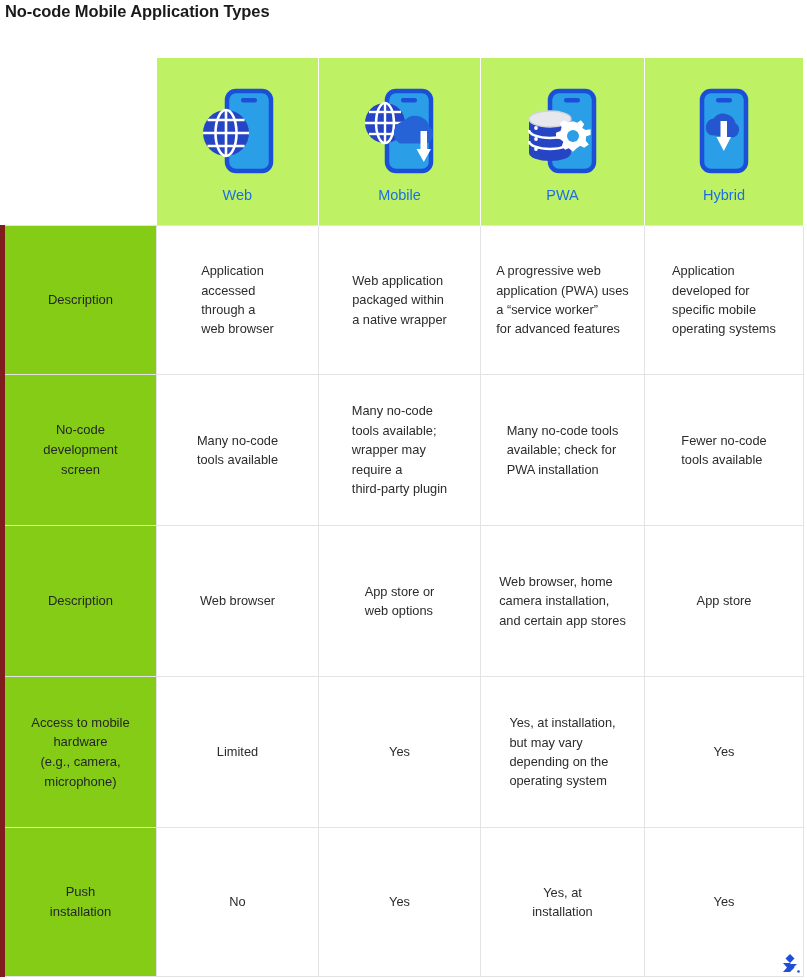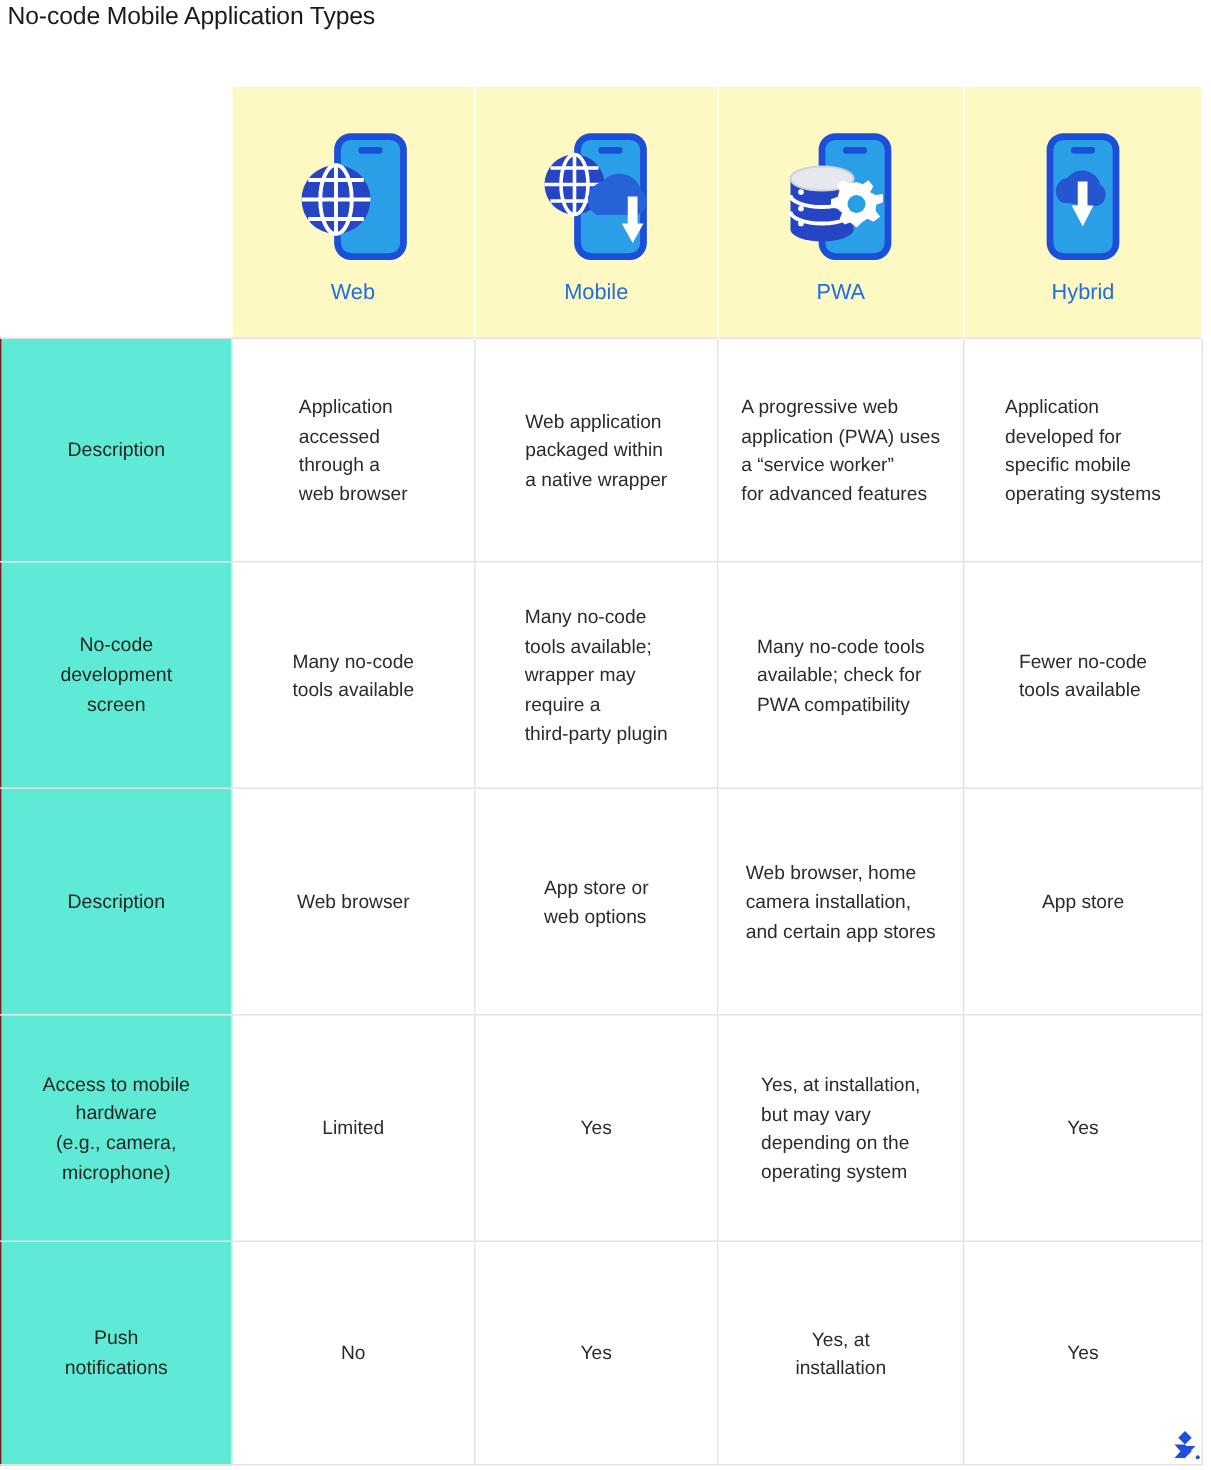--- a/index.html
+++ b/index.html
@@ -15,21 +15,21 @@
     position: relative;
     overflow: hidden;
   }
 
   
   #page-title {
     position: absolute;
     left: 5px;
     top: 2px;
     font-size: 16.5px;
-    font-weight: normal;
+    font-weight: bold;
     color: #1a1a1a;
     letter-spacing: -0.1px;
   }
 
   
   #comparison-table {
     position: absolute;
     left: 0px;
     top: 58px;
     width: 801px;
@@ -43,21 +43,21 @@
   }
 
   
   col.c-label { width: 154px; }
   col.c-data  { width: 162px; }
   col.c-data3 { width: 164px; }
   col.c-data4 { width: 159px; }
 
   
   tr.header-row td {
-    background: #fef9c3;
+    background: #bef264;
     height: 167px;
     border-right: 1px solid #ffffff;
     vertical-align: top;
   }
   tr.header-row td.corner-cell {
     background: #ffffff;
     border-right: none;
   }
   .head-inner {
     height: 167px;
@@ -81,24 +81,24 @@
 
   
   tr.body-row td {
     border: 1px solid #e3e3e3;
     background: #ffffff;
     font-size: 12.8px;
     line-height: 1.52;
     color: #2b2b2b;
   }
   tr.body-row td.row-label {
-    background: #5eead4;
+    background: #84cc16;
     font-size: 13px;
     color: #262626;
-    border-left: 1px solid #7f1d1d;
+    border-left: 5px solid #7f1d1d;
   }
   .cell-text {
     display: inline-block;
     text-align: left;
     white-space: pre-line;
   }
   .cell-text.center {
     text-align: center;
   }
   .row-label .cell-text {
@@ -280,21 +280,21 @@
       <td>
         <span class="cell-text">Many no-code
 tools available;
 wrapper may
 require a
 third-party plugin</span>
       </td>
       <td>
         <span class="cell-text">Many no-code tools
 available; check for
-PWA compatibility</span>
+PWA installation</span>
       </td>
       <td>
         <span class="cell-text">Fewer no-code
 tools available</span>
       </td>
     </tr>
 
     <tr class="body-row r-dist">
       <td class="row-label">
         <span class="cell-text">Description</span>
@@ -336,21 +336,21 @@
 operating system</span>
       </td>
       <td>
         <span class="cell-text center">Yes</span>
       </td>
     </tr>
 
     <tr class="body-row r-push">
       <td class="row-label">
         <span class="cell-text">Push
-notifications</span>
+installation</span>
       </td>
       <td>
         <span class="cell-text center">No</span>
       </td>
       <td>
         <span class="cell-text center">Yes</span>
       </td>
       <td>
         <span class="cell-text center">Yes, at
 installation</span>

